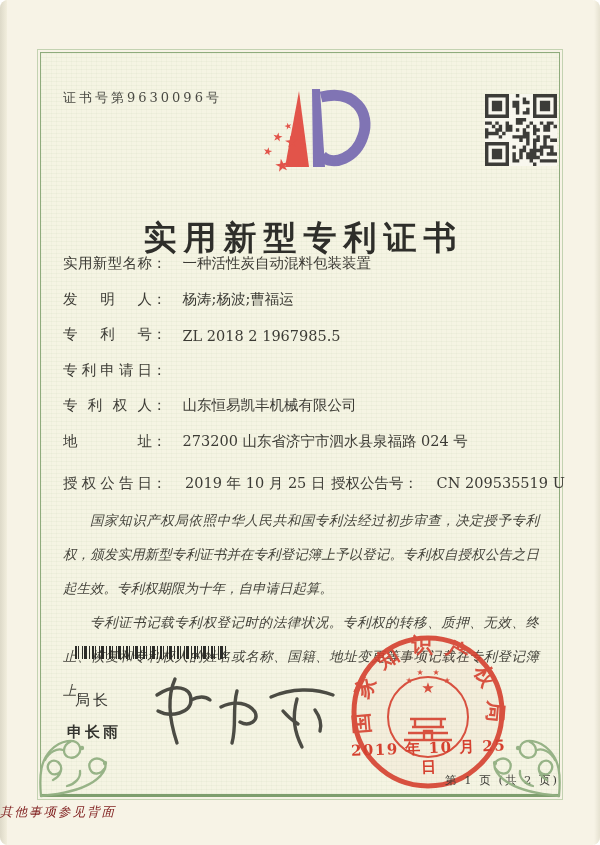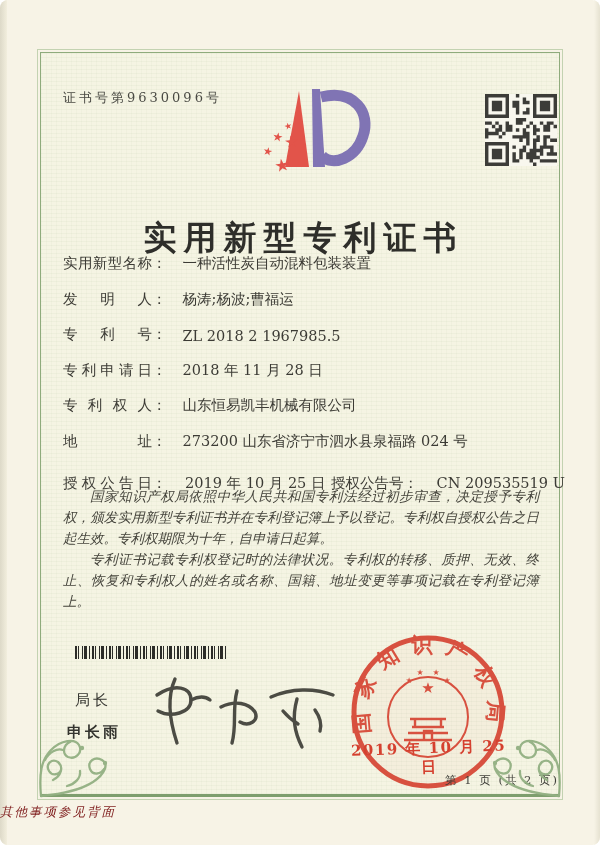--- a/index.html
+++ b/index.html
@@ -21,21 +21,21 @@
   .qr{position:absolute;left:444px;top:41px;width:72px;height:72px;background:#f8f7ee;}
   .title{position:absolute;left:0;top:126px;width:100%;text-align:center;
     font-size:33px;font-weight:600;letter-spacing:7px;text-indent:7px;color:#2e2e2a;margin-top:37px;}
   .fields{position:absolute;left:22px;top:198px;width:480px;font-size:14.5px;color:#3c3b35;}
   .frow{display:flex;height:22px;margin-bottom:13.5px;align-items:flex-end;white-space:nowrap;}
   .flabel{display:inline-block;width:89px;text-align:justify;text-align-last:justify;}
   .fcolon{margin:0 2px 0 0;}
   .fvalue{margin-left:14px;}
   .grant{position:absolute;left:22px;top:421px;width:496px;height:22px;font-size:14.5px;color:#3c3b35;white-space:nowrap;}
   .grant .g2{position:absolute;left:268px;top:0;}
-  .paras{position:absolute;left:22px;top:433px;width:476px;font-size:13.5px;line-height:21px;
+  .paras{position:absolute;left:22px;top:450px;width:476px;font-size:13.5px;line-height:34px;
     color:#45443c;text-align:justify;font-style:italic;}
   .paras p{margin:0;text-indent:2em;}
   .barcode{position:absolute;left:34px;top:593px;width:152px;height:13px;
     background:repeating-linear-gradient(90deg,
       #2c2c28 0 2px, transparent 2px 3px,
       #2c2c28 3px 4px, transparent 4px 7px,
       #2c2c28 7px 8px, transparent 8px 9px,
       #2c2c28 9px 12px, transparent 12px 14px,
       #2c2c28 14px 15px, transparent 15px 17px);}
   .sig-title{position:absolute;left:26px;top:638px;font-size:15px;letter-spacing:3px;color:#353530;font-style:normal;margin-left:8px;}
@@ -93,21 +93,20 @@
         <span class="fvalue">杨涛;杨波;曹福运</span>
       </div>
       <div class="frow">
         <span class="flabel">专利号</span>
           <span class="fcolon">：</span>
         <span class="fvalue">ZL 2018 2 1967985.5</span>
       </div>
       <div class="frow">
         <span class="flabel">专利申请日</span>
           <span class="fcolon">：</span>
-        <span class="fvalue">2018 年 11 月 28 日</span>
       </div>
       <div class="frow">
         <span class="flabel">专利权人</span>
           <span class="fcolon">：</span>
         <span class="fvalue">山东恒易凯丰机械有限公司</span>
       </div>
       <div class="frow">
         <span class="flabel">地址</span>
           <span class="fcolon">：</span>
         <span class="fvalue">273200 山东省济宁市泗水县泉福路 024 号</span>

